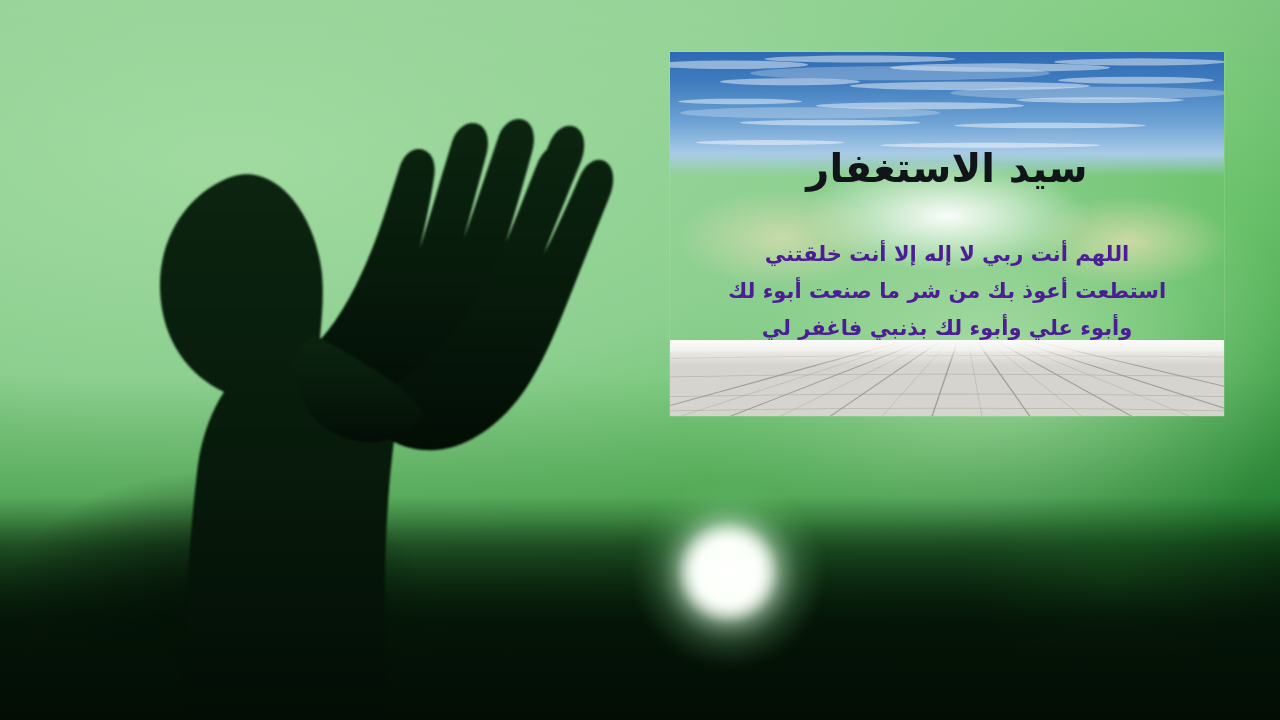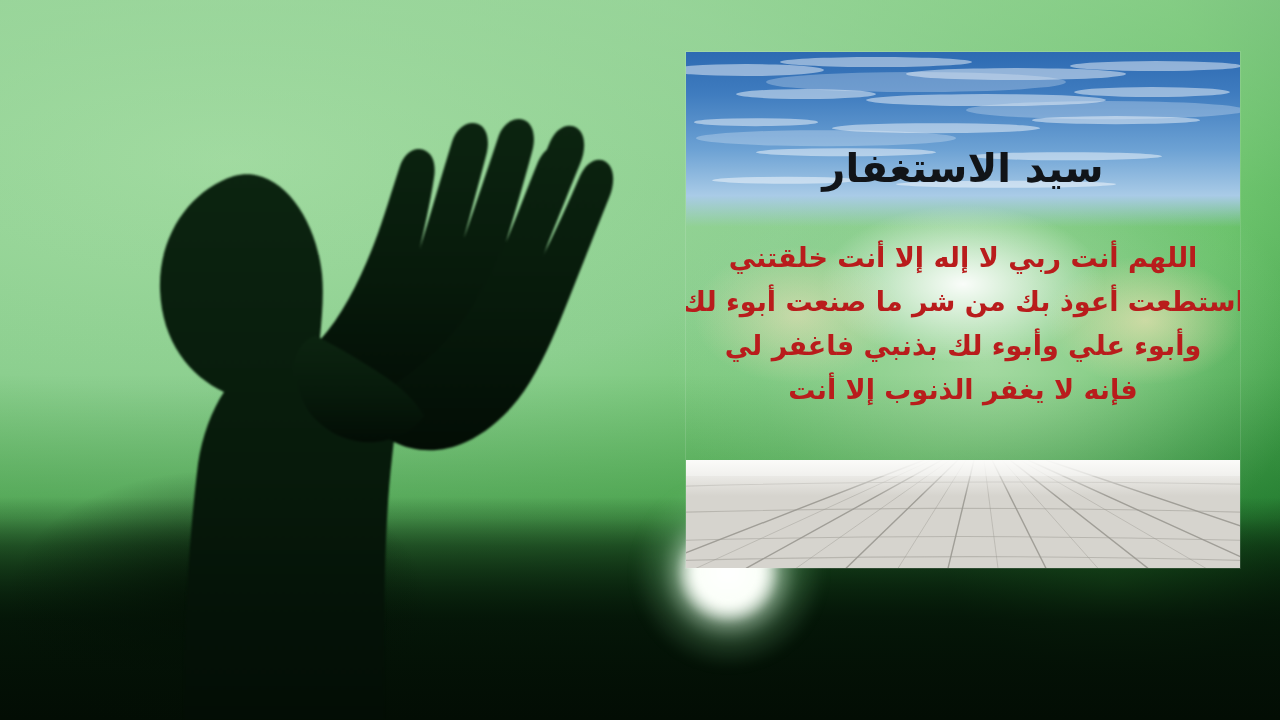--- a/index.html
+++ b/index.html
@@ -107,24 +107,24 @@
     top: 58px;
     width: 560px;
     height: 662px;
     filter: blur(1.2px);
   }
   .silhouette svg { display: block; width: 100%; height: 100%; }
 
   
   #card {
     position: absolute;
-    left: 686px;
+    left: 670px;
     top: 52px;
     width: 554px;
-    height: 516px;
+    height: 364px;
     overflow: hidden;
     box-shadow: 0 0 0 1px rgba(255,255,255,0.12);
   }
 
   .card-sky {
     position: absolute;
     left: 0; right: 0; top: 0;
     height: 78%;
     background: linear-gradient(to bottom,
       #2f6fb5 0%,
@@ -211,23 +211,23 @@
   .dua-lines {
     margin-top: 54px;
     display: flex;
     flex-direction: column;
     gap: 13px;
     width: 100%;
     align-items: center;
   }
   .dua-line {
     font-family: "DejaVu Sans", "Liberation Sans", sans-serif;
-    font-size: 27px;
+    font-size: 21px;
     font-weight: 700;
-    color: #b91c1c;
+    color: #4c1d95;
     line-height: 1.15;
     white-space: nowrap;
   }
 </style>
 </head>
 <body>
 
 <div id="stage">
 
   <div class="bg-base"></div>
@@ -385,18 +385,17 @@
       <div class="deck-fade"></div>
     </div>
 
     <div class="card-text">
       <div class="card-title">سيد الاستغفار</div>
 
       <div class="dua-lines">
         <div class="dua-line">اللهم أنت ربي لا إله إلا أنت خلقتني</div>
         <div class="dua-line">استطعت أعوذ بك من شر ما صنعت أبوء لك</div>
         <div class="dua-line">وأبوء علي وأبوء لك بذنبي فاغفر لي</div>
-        <div class="dua-line">فإنه لا يغفر الذنوب إلا أنت</div>
       </div>
     </div>
 
   </div>
 </div>
 
 </body></html>

